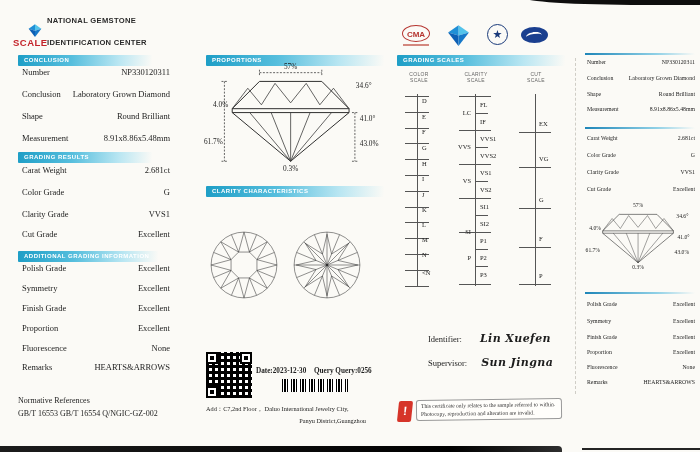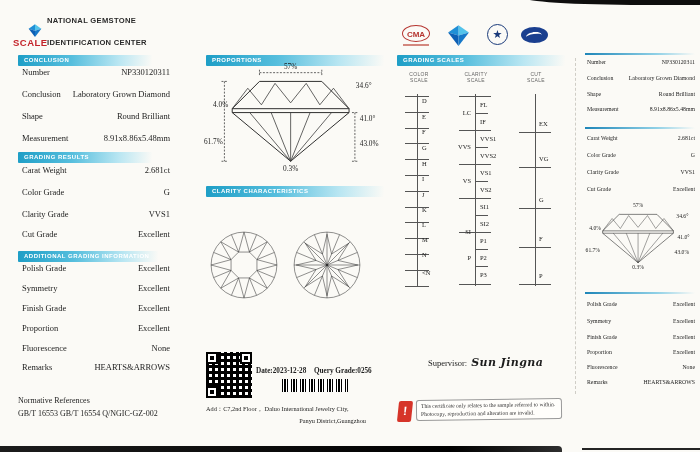--- a/index.html
+++ b/index.html
@@ -190,22 +190,22 @@
     <path class="line-art-thin" d="M50 50 L97 50 M50 50 L93.4 68 M50 50 L83.2 83.2 M50 50 L68 93.4 M50 50 L50 97 M50 50 L32 93.4 M50 50 L16.8 83.2 M50 50 L6.6 68 M50 50 L3 50 M50 50 L6.6 32 M50 50 L16.8 16.8 M50 50 L32 6.6 M50 50 L50 3 M50 50 L68 6.6 M50 50 L83.2 16.8 M50 50 L93.4 32"></path>
     <polygon class="line-art-thin" points="94,50 65.7,56.5 81.1,81.1 56.5,65.7 50,94 43.5,65.7 18.9,81.1 34.3,56.5 6,50 34.3,43.5 18.9,18.9 43.5,34.3 50,6 56.5,34.3 81.1,18.9 65.7,43.5"></polygon>
     <circle cx="50" cy="50" r="1.5" fill="#2a2a2a"></circle>
   </svg>
 
   <div class="qr">
     <div class="qr-marker" style="left:0;top:0"></div>
     <div class="qr-marker" style="right:0;top:0"></div>
     <div class="qr-marker" style="left:0;bottom:0"></div>
   </div>
-  <div class="footer-meta" style="left:256px">Date:2023-12-28</div>
-  <div class="footer-meta" style="left:314px">Query Grade:0256</div>
+  <div class="footer-meta" style="left:256px">Date:2023-12-30</div>
+  <div class="footer-meta" style="left:314px">Query Query:0256</div>
   <div class="barcode"></div>
   <div class="abs addr" style="left:206px;top:406px;width:160px">Add：C7,2nd Floor，  Daluo International Jewelry City,</div>
   <div class="abs addr" style="left:206px;top:418px;width:160px;text-align:right">Panyu District,Guangzhou</div>
 
   <div class="cma">CMA</div>
   <div class="cma-sub"></div>
   <svg class="abs" style="left:446px;top:23px" width="25" height="23" viewBox="0 0 24 22">
     <polygon points="12,2 22,9 12,12" fill="#53c3ea"></polygon>
     <polygon points="12,2 2,9 12,12" fill="#1f8fd6"></polygon>
     <polygon points="2,9 12,22 12,12" fill="#0d5fb4"></polygon>
@@ -283,23 +283,27 @@
     <div class="tick" style="left:124px;top:120px;width:32px"></div>
     <div class="tick" style="left:124px;top:159px;width:32px"></div>
     <div class="tick" style="left:124px;top:196px;width:32px"></div>
     <span class="scale-label" style="left:144px;top:32px">EX</span>
     <span class="scale-label" style="left:144px;top:67px">VG</span>
     <span class="scale-label" style="left:144px;top:108px">G</span>
     <span class="scale-label" style="left:144px;top:147px">F</span>
     <span class="scale-label" style="left:144px;top:184px">P</span>
   </div>
 
+  <div class="abs" style="left:428px;top:328px">
+    <span class="sig-label">Identifier:</span>
+    <span class="sig-name" style="margin-left:14px">Lin Xuefen</span>
+  </div>
   <div class="abs" style="left:428px;top:352px">
     <span class="sig-label">Supervisor:</span>
-    <span class="sig-name" style="">Sun Jingna</span>
+    <span class="sig-name" style="margin-left:10px">Sun Jingna</span>
   </div>
 
   <div class="warn-icon">!</div>
   <div class="warn-box">This certificate only relates to the sample referred to within. Photocopy, reproduction and alteration are invalid.</div>
 
   <div class="perforation"></div>
 
   <div class="stub-divider" style="top:53px"></div>
   <div class="srow" style="top:59px">
     <span>Number</span>

